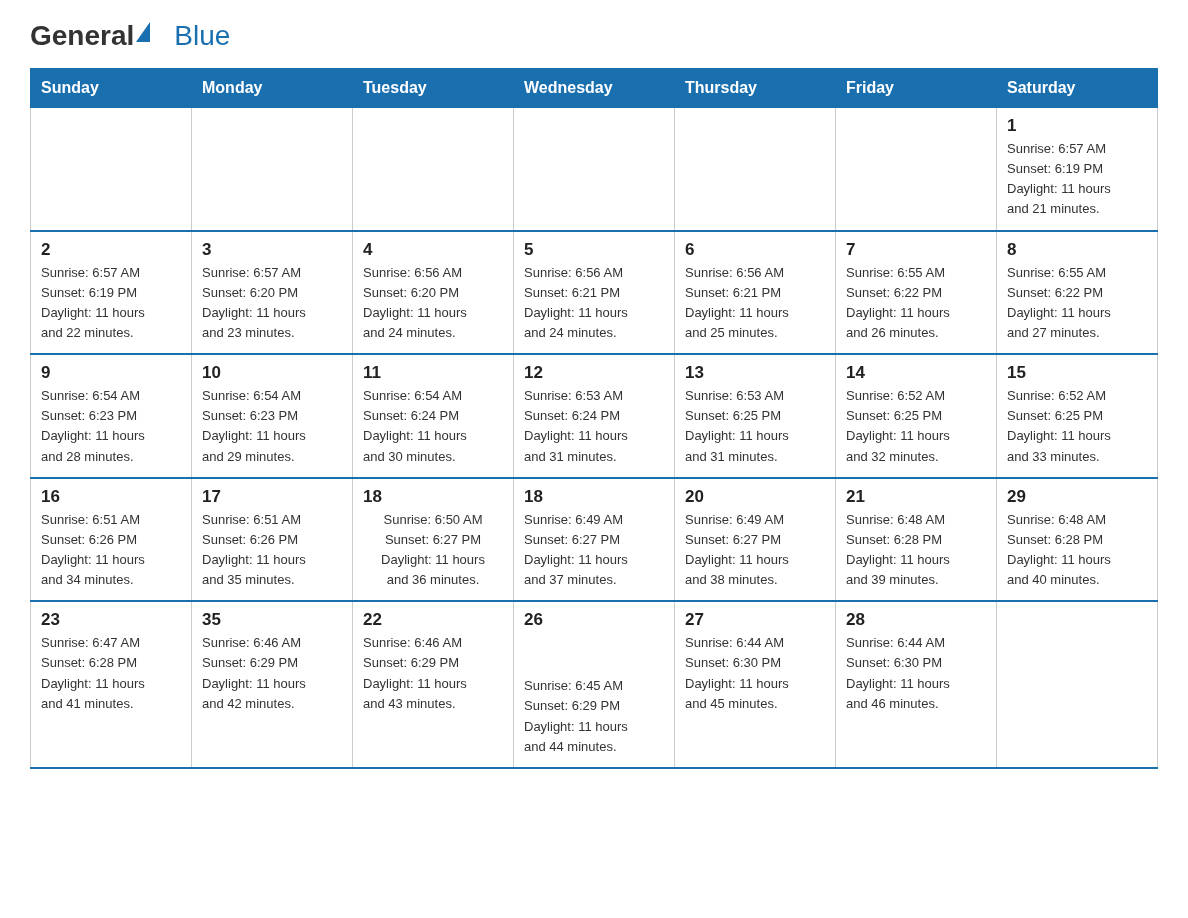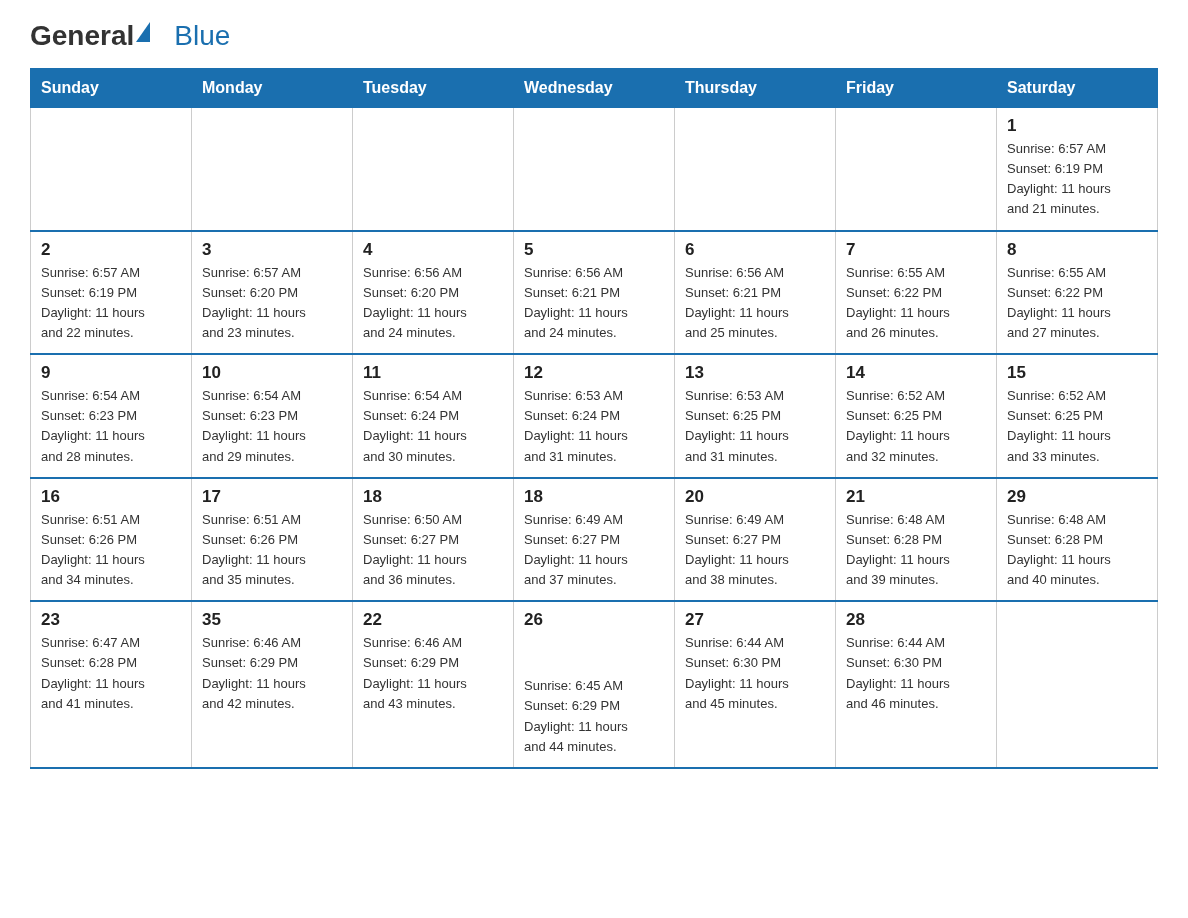--- a/index.html
+++ b/index.html
@@ -267,21 +267,21 @@
         </td>
         <td>
           <span class="day-number">17</span>
           <div class="day-info" style="white-space: pre-line;">Sunrise: 6:51 AM
 Sunset: 6:26 PM
 Daylight: 11 hours
 and 35 minutes.</div>
         </td>
         <td>
           <span class="day-number">18</span>
-          <div class="day-info" style="white-space: pre-line;">Sunrise: 6:50 AM
+          <div class="day-info" style="white-space: pre-line; text-align: center;">Sunrise: 6:50 AM
 Sunset: 6:27 PM
 Daylight: 11 hours
 and 36 minutes.</div>
         </td>
         <td>
           <span class="day-number">18</span>
           <div class="day-info" style="white-space: pre-line;">Sunrise: 6:49 AM
 Sunset: 6:27 PM
 Daylight: 11 hours
 and 37 minutes.</div>

